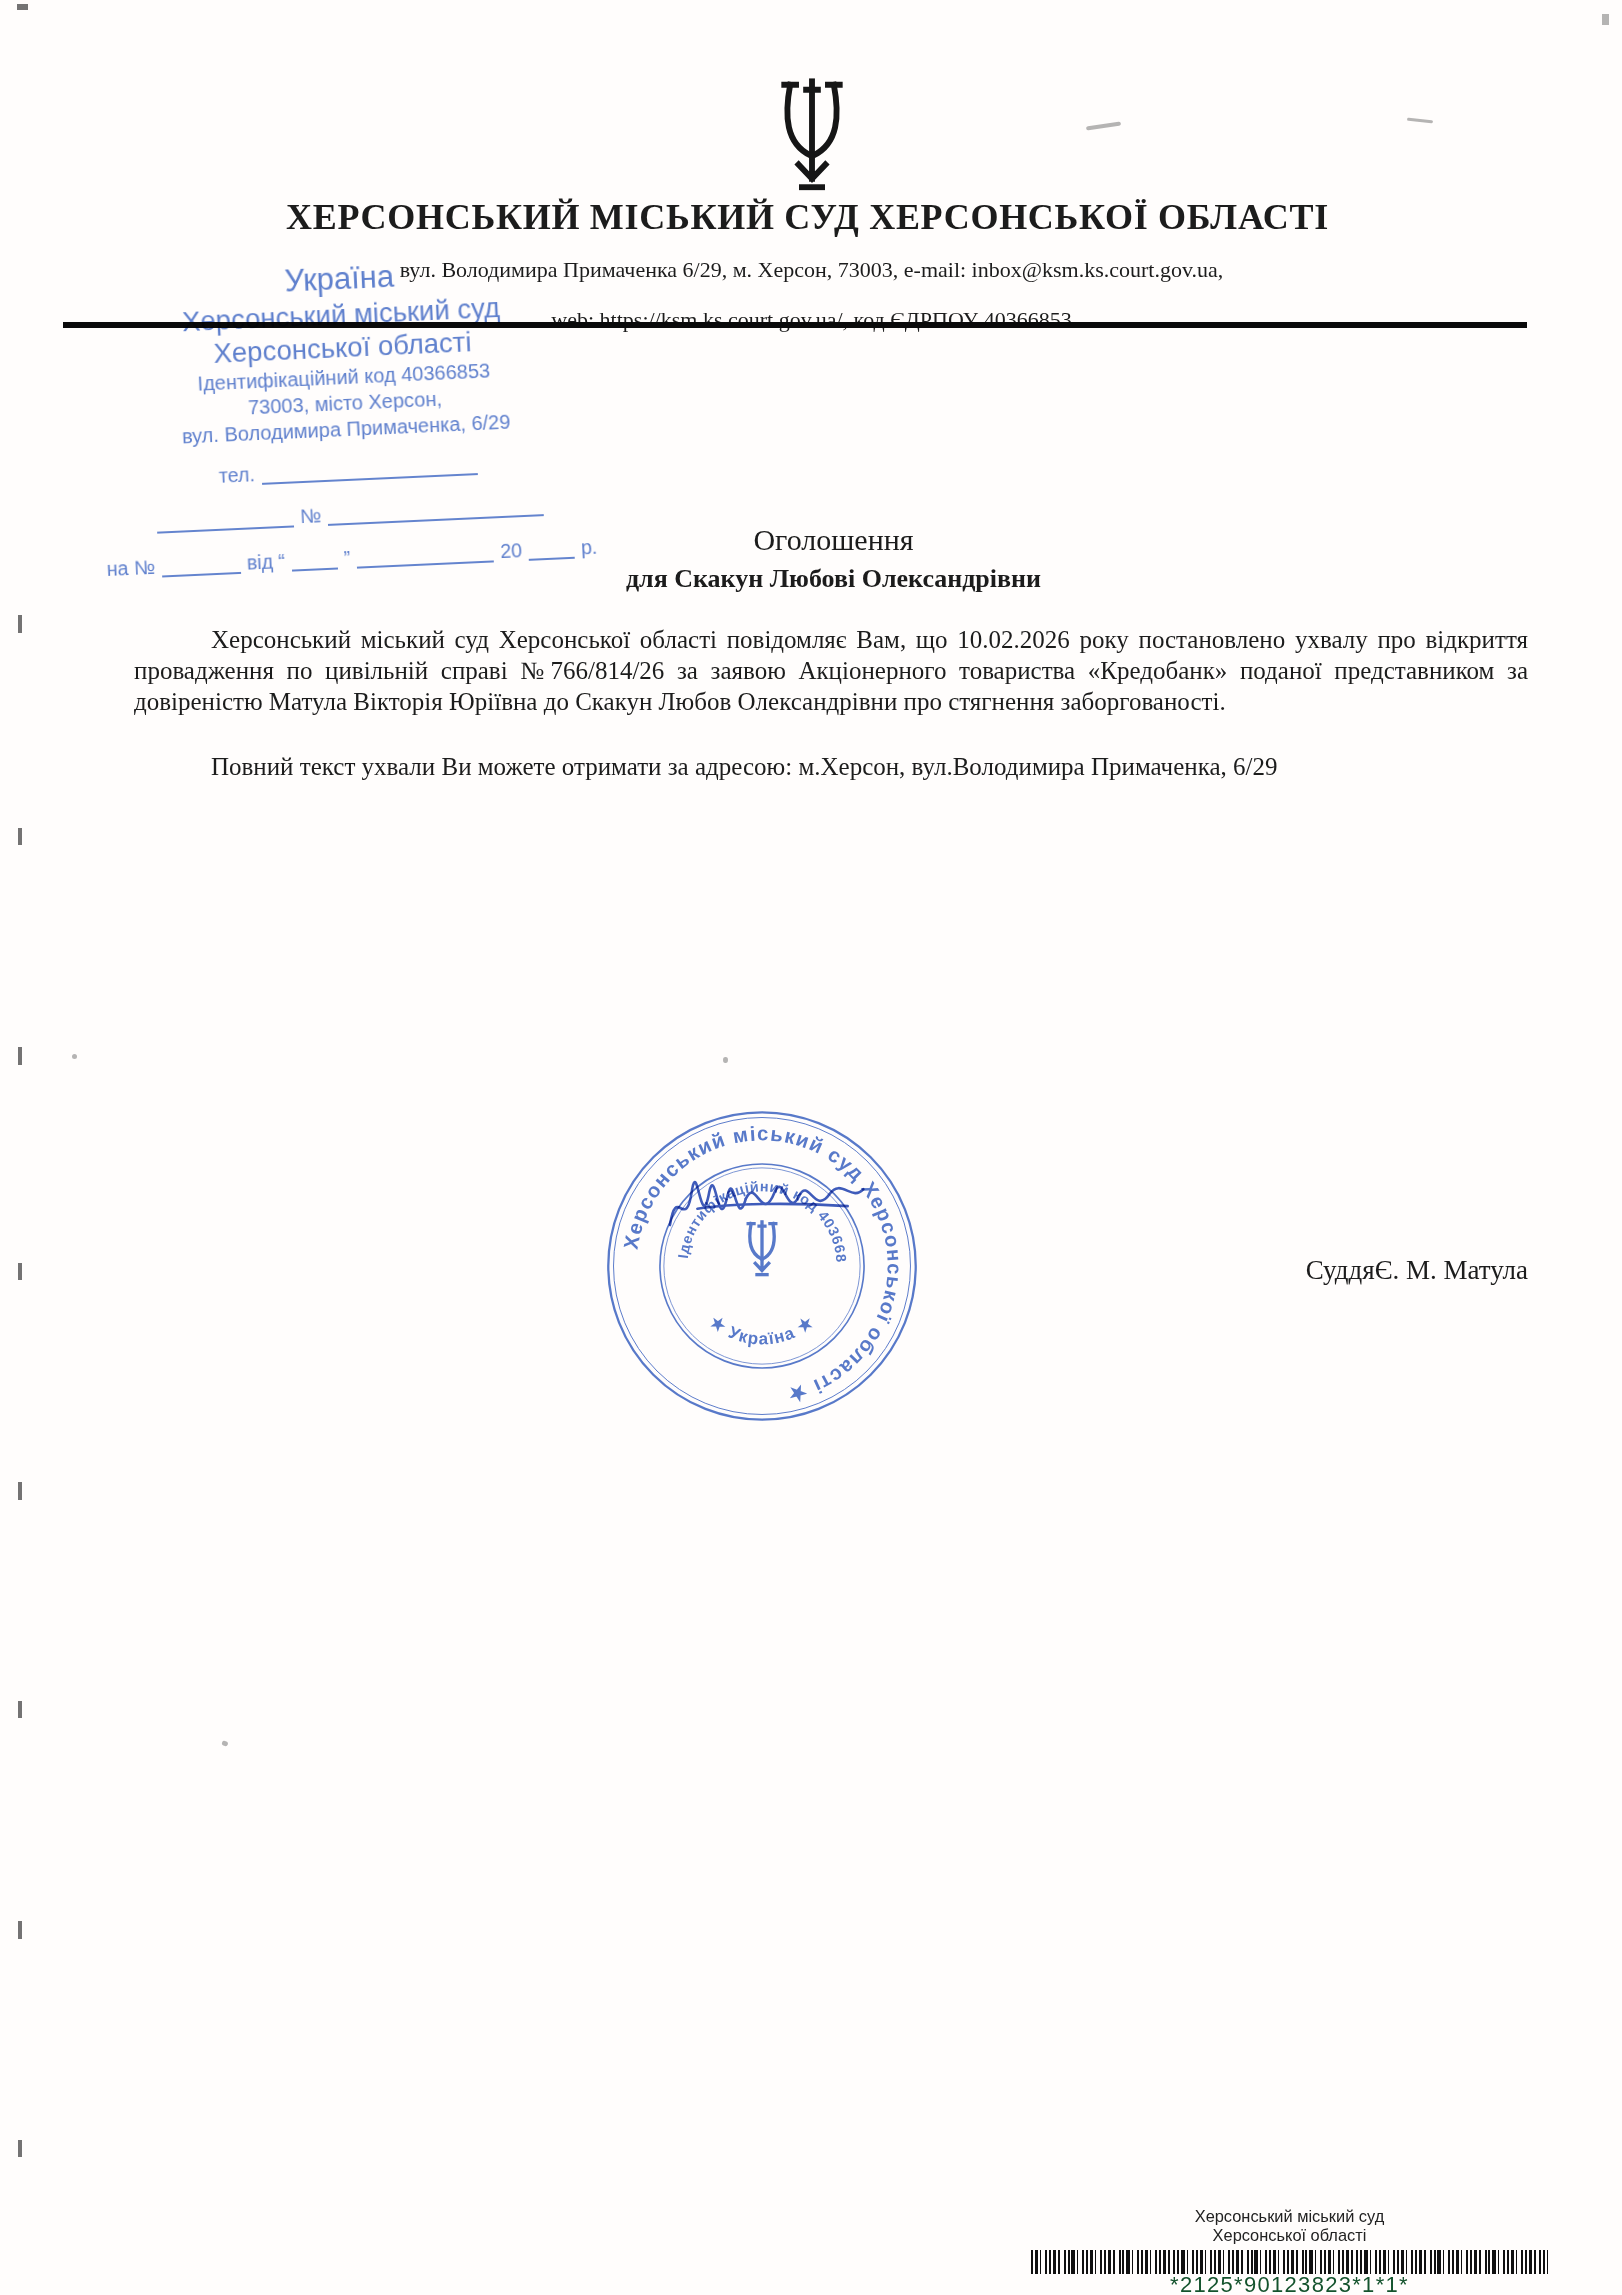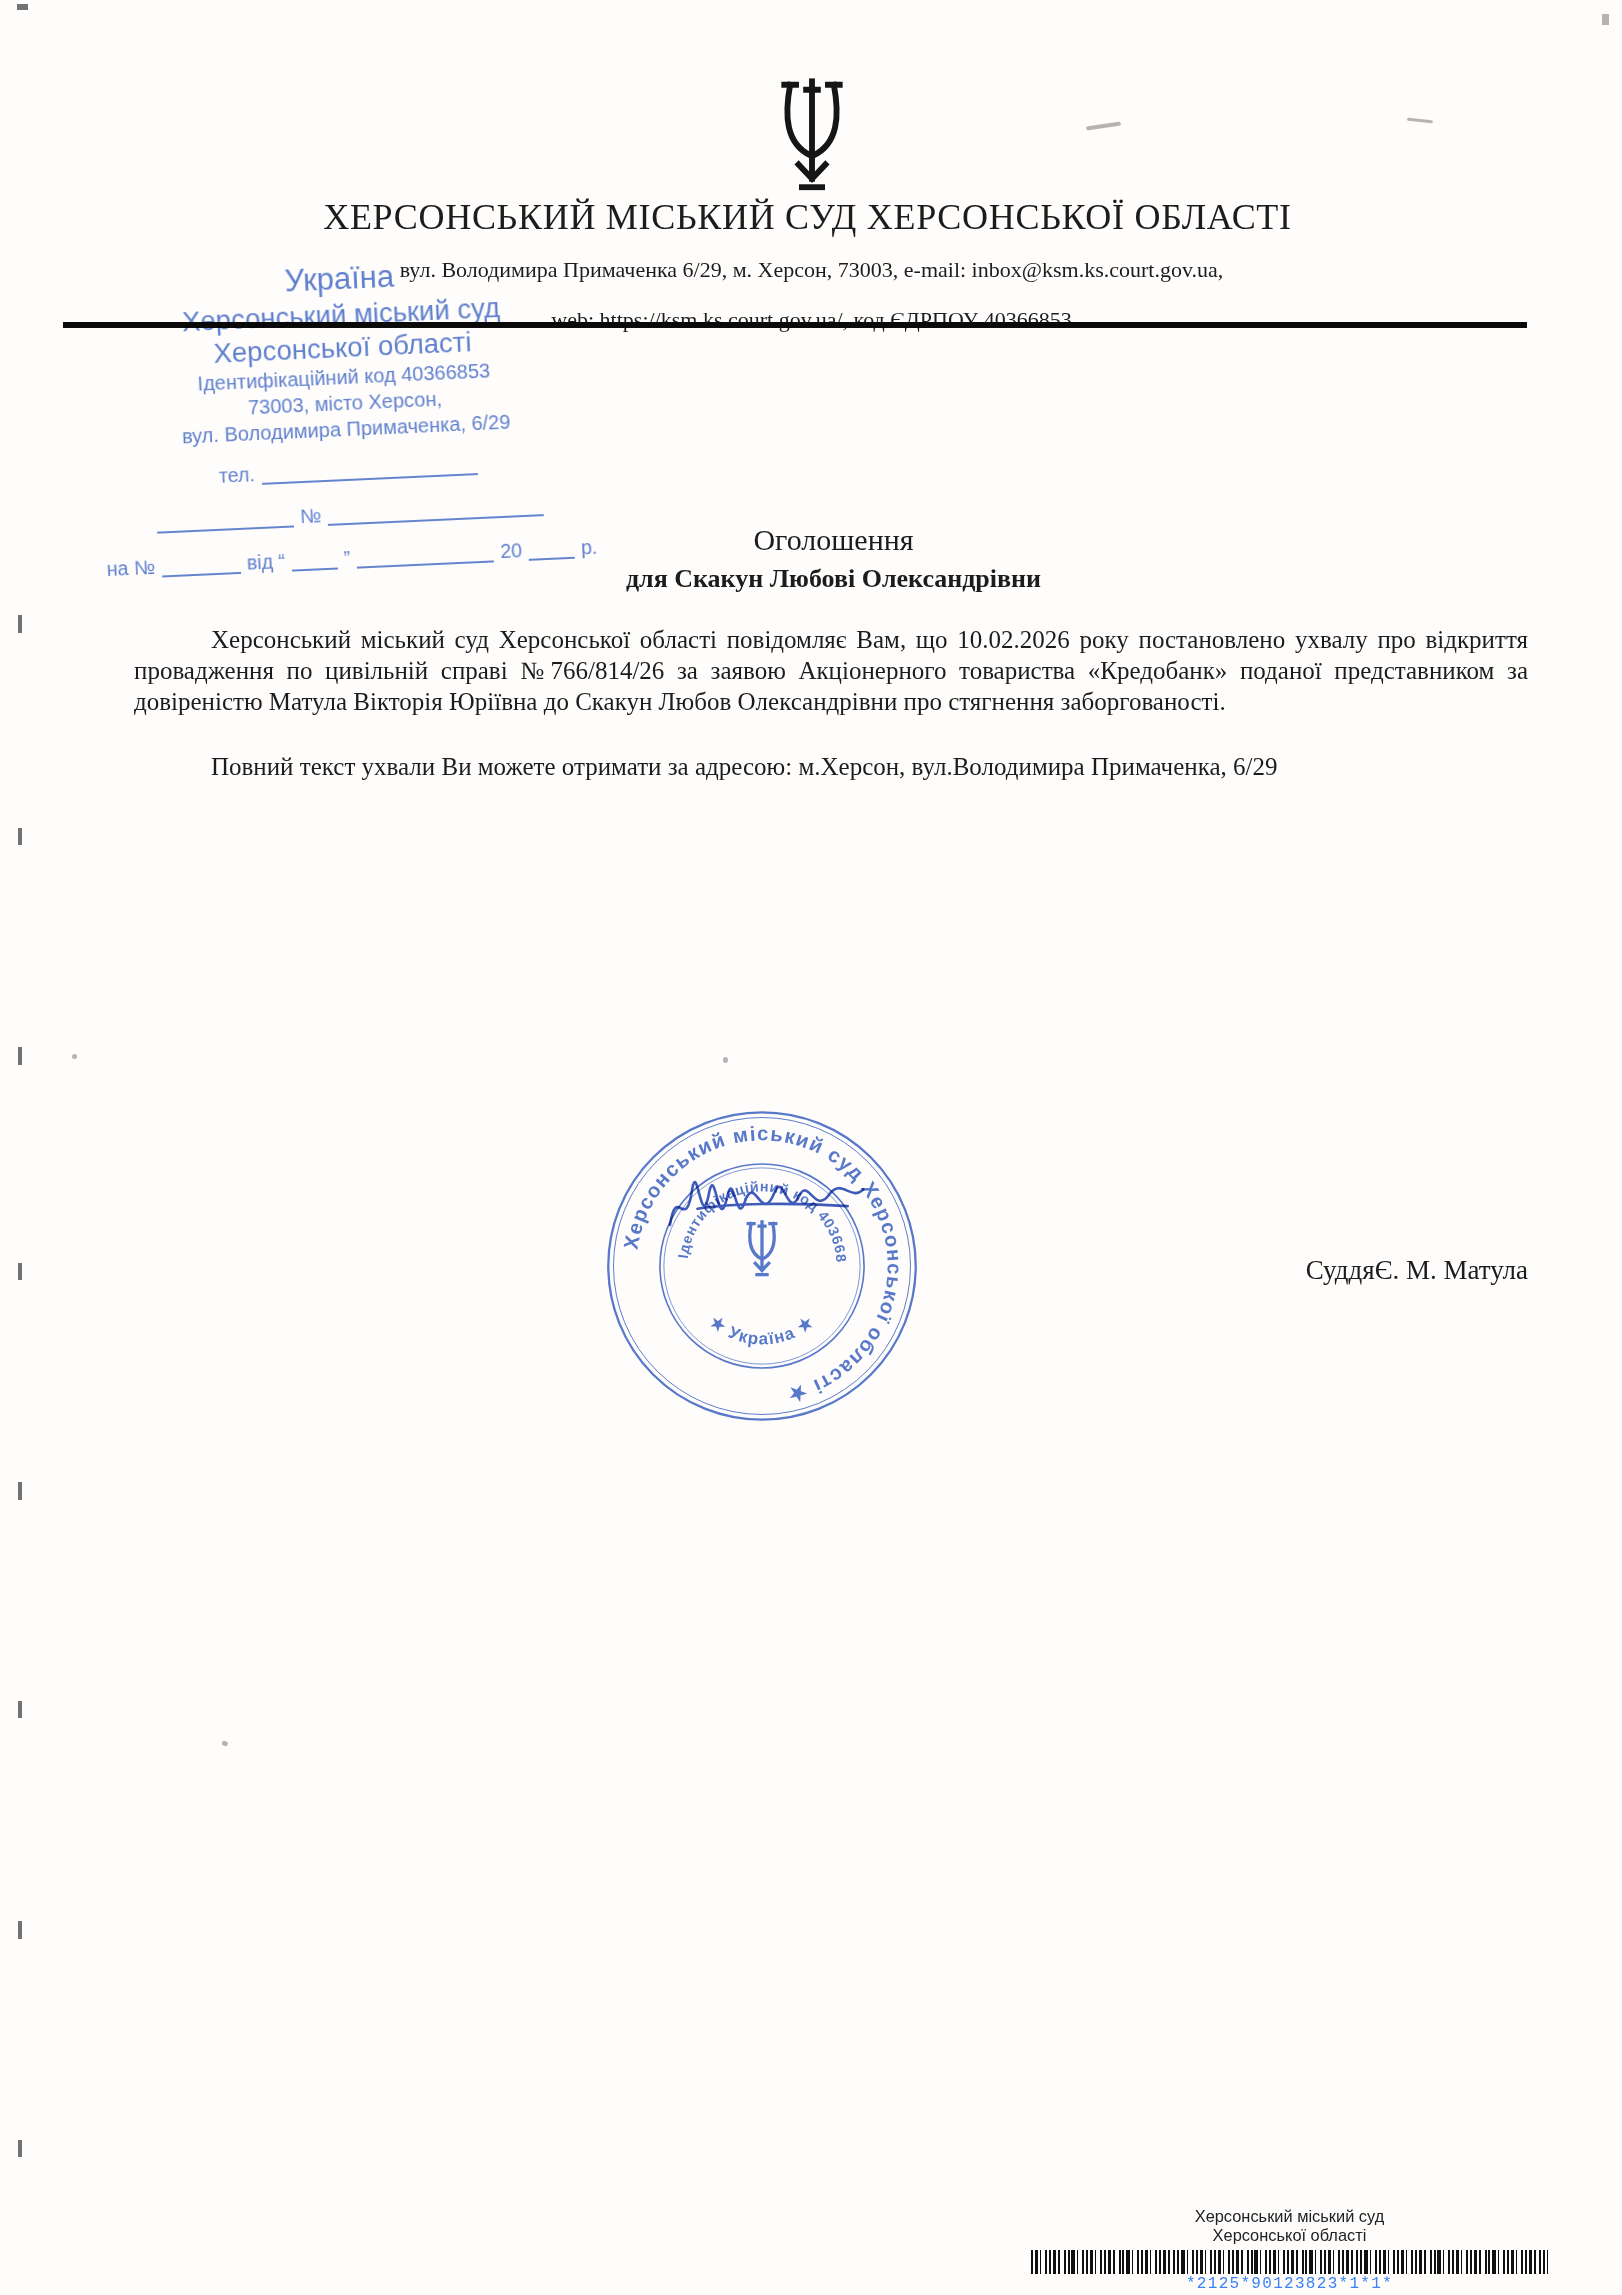--- a/index.html
+++ b/index.html
@@ -3,21 +3,21 @@
 <meta charset="utf-8">
 <style>
   html,body{margin:0;padding:0;}
   body{width:1623px;height:2295px;background:#ffffff;position:relative;overflow:hidden;
        font-family:"Liberation Serif", serif;color:#1c1c1c;}
   .page{position:absolute;inset:0;background:#fffdfc;}
 
   
   .emblem{position:absolute;left:770px;top:77px;width:84px;height:128px;}
   .court-name{position:absolute;left:0;top:196px;width:1615px;text-align:center;
-      font-size:36px;font-weight:normal;letter-spacing:0.7px;margin:0;}
+      font-size:36px;font-weight:bold;letter-spacing:0.7px;margin:0;}
   .addr{position:absolute;left:0;width:1623px;text-align:center;font-size:22px;}
   .addr1{top:257px;}
   .addr2{top:307px;}
   .rule{position:absolute;left:63px;top:322px;width:1464px;height:5.9px;background:#0a0a0a;}
 
   
   .stamp-box{position:absolute;left:84px;top:260px;width:523px;
       transform:rotate(-2.6deg);color:rgba(73,112,201,.88);
       font-family:"Liberation Sans", sans-serif;text-align:center;
       filter:blur(0.3px);mix-blend-mode:multiply;z-index:2;}
@@ -55,21 +55,21 @@
 
   
   .footer{position:absolute;left:982px;top:2207px;width:615px;text-align:center;
       font-family:"Liberation Sans", sans-serif;font-size:16.4px;line-height:19px;color:#222;}
   .barcode{width:517px;height:24px;margin:4.6px auto 0 auto;
       background:repeating-linear-gradient(90deg,
         #101010 0 2px, transparent 2px 3.9px,
         #101010 3.9px 7.2px, transparent 7.2px 9.2px,
         #101010 9.2px 10.5px, transparent 10.5px 14.4px,
         #101010 14.4px 16.4px, transparent 16.4px 18.3px);}
-  .barcode-text{font-family:Liberation Mono, monospace;font-size:16px;letter-spacing:1.3px;margin-top:1.3px;color:#3b82f6;}
+  .barcode-text{font-family:Liberation Sans, sans-serif;font-size:22px;letter-spacing:1.3px;margin-top:1.3px;color:#14532d;}
 
   
   .art{position:absolute;background:#2a2a2a;opacity:.65;}
   .art.light{opacity:.35;}
 </style>
 </head>
 <body>
 
 <div class="page">
 

